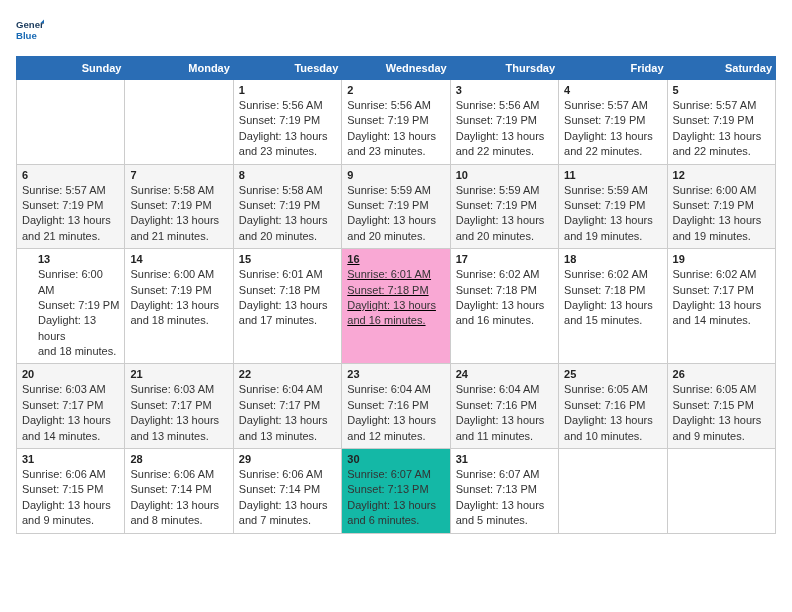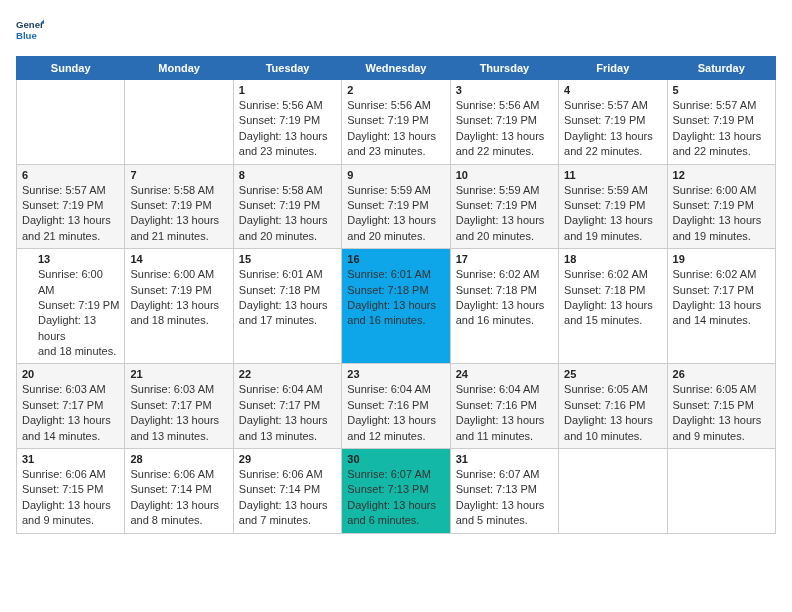--- a/index.html
+++ b/index.html
@@ -39,21 +39,21 @@
       color: #333;
     }
     table {
       width: 100%;
       border-collapse: collapse;
       font-size: 10px;
     }
     thead th {
       background: #2a6db5;
       color: #fff;
-      text-align: center;
+      text-align: right;
       padding: 5px 3px;
       font-size: 11px;
       font-weight: bold;
       border: 1px solid #2a6db5;
     }
     tbody td {
       border: 1px solid #ccc;
       vertical-align: top;
       padding: 4px 5px;
       height: 80px;
@@ -167,21 +167,21 @@
           <div class="day-info">Sunrise: 6:00 AM<br>Sunset: 7:19 PM<br>Daylight: 13 hours<br>and 18 minutes.</div>
         </td>
         <td style="background: rgb(255, 255, 255);">
           <div class="day-num">14</div>
           <div class="day-info">Sunrise: 6:00 AM<br>Sunset: 7:19 PM<br>Daylight: 13 hours<br>and 18 minutes.</div>
         </td>
         <td style="background: rgb(255, 255, 255);">
           <div class="day-num">15</div>
           <div class="day-info">Sunrise: 6:01 AM<br>Sunset: 7:18 PM<br>Daylight: 13 hours<br>and 17 minutes.</div>
         </td>
-        <td style="background: #0ea5e9;">
+        <td style="background: #f9a8d4; text-decoration: underline;">
           <div class="day-num">16</div>
           <div class="day-info">Sunrise: 6:01 AM<br>Sunset: 7:18 PM<br>Daylight: 13 hours<br>and 16 minutes.</div>
         </td>
         <td style="background: rgb(255, 255, 255);">
           <div class="day-num">17</div>
           <div class="day-info">Sunrise: 6:02 AM<br>Sunset: 7:18 PM<br>Daylight: 13 hours<br>and 16 minutes.</div>
         </td>
         <td style="background: rgb(255, 255, 255);">
           <div class="day-num">18</div>
           <div class="day-info">Sunrise: 6:02 AM<br>Sunset: 7:18 PM<br>Daylight: 13 hours<br>and 15 minutes.</div>

